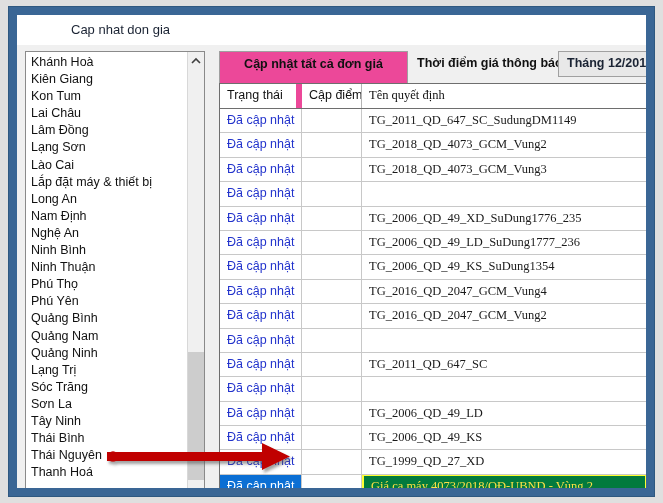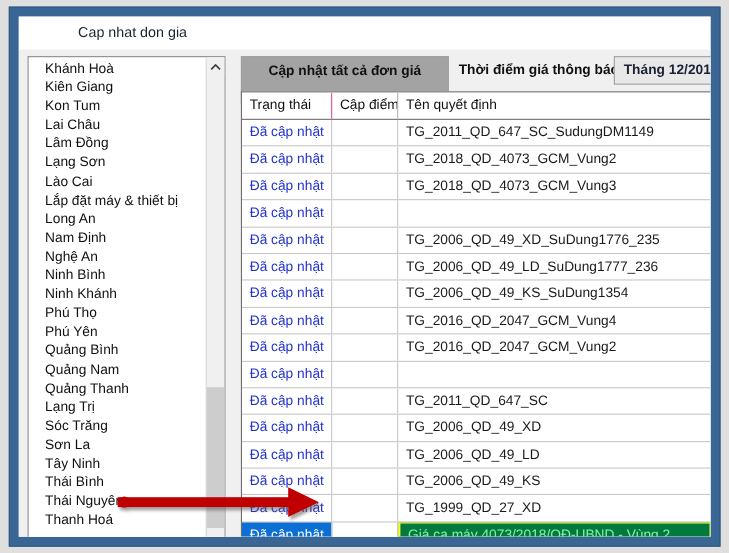--- a/index.html
+++ b/index.html
@@ -80,21 +80,21 @@
   #province-list {
     position: absolute;
     left: 0; top: 0;
     right: 17px; bottom: 0;
     padding: 2px 0 0 0;
     overflow: hidden;
   }
   .list-item {
     height: 17.1px;
     line-height: 17.1px;
-    padding-left: 15px;
+    padding-left: 5px;
     font-size: 12.5px;
     color: #111111;
     white-space: nowrap;
     overflow: hidden;
   }
 
   
   #listbox-scrollbar {
     position: absolute;
     right: 0; top: 0;
@@ -137,21 +137,21 @@
   #toolbar {
     position: absolute;
     left: 0; top: 6px;
     height: 26px;
     right: 0;
   }
   #update-all-button {
     position: absolute;
     left: 6px; top: 0;
     width: 189px; height: 44px;
-    background: #a3a3a3;
+    background: #ec4899;
     border: 1px solid #a0a0a0;
     box-sizing: border-box;
     font-family: "Liberation Sans", sans-serif;
     font-size: 12.5px;
     font-weight: bold;
     color: #111111;
     text-align: center;
     line-height: 24px;
     cursor: pointer;
     white-space: nowrap;
@@ -212,35 +212,35 @@
   .tcell {
     box-sizing: border-box;
     font-size: 12.5px;
     line-height: 22px;
     white-space: nowrap;
     overflow: hidden;
     padding-left: 7px;
   }
   .c-status { width: 82px; border-right: 1px solid #c8c8c8; color: #2233cc; }
   .c-update { width: 60px; border-right: 1px solid #c8c8c8; }
-  .c-name   { flex: 1 1 auto; color: #1a1a1a; }
+  .c-name   { flex: 1 1 auto; color: #1a1a1a; font-family: Liberation Serif, serif; }
 
   .trow.header .tcell { color: #111111; border-right-color: #b4b4b4; }
-  .trow.header .c-status { border-right: 1px solid #ec4899; }
+  .trow.header .c-status { border-right: 6px solid #ec4899; }
   .trow.header .c-update { border-right: 1px solid #b4b4b4; }
 
   
   .trow .c-status.selected {
     background: #0b6fd4;
     color: #ffffff;
   }
   
   .c-name.hl-green {
     background: #027a3d;
-    color: #86efac;
+    color: #fde047;
     border: 1px solid #ffff33;
     border-left: 2px solid #ffff33;
     line-height: 20px;
   }
 
   
   #annotation-arrow {
     position: absolute;
     left: 0; top: 0;
     width: 663px; height: 503px;
@@ -268,26 +268,26 @@
               <div class="list-item">Kon Tum</div>
               <div class="list-item">Lai Châu</div>
               <div class="list-item">Lâm Đồng</div>
               <div class="list-item">Lạng Sơn</div>
               <div class="list-item">Lào Cai</div>
               <div class="list-item">Lắp đặt máy &amp; thiết bị</div>
               <div class="list-item">Long An</div>
               <div class="list-item">Nam Định</div>
               <div class="list-item">Nghệ An</div>
               <div class="list-item">Ninh Bình</div>
-              <div class="list-item">Ninh Khánh</div>
+              <div class="list-item">Ninh Thuận</div>
               <div class="list-item">Phú Thọ</div>
               <div class="list-item">Phú Yên</div>
               <div class="list-item">Quảng Bình</div>
               <div class="list-item">Quảng Nam</div>
-              <div class="list-item">Quảng Thanh</div>
+              <div class="list-item">Quảng Ninh</div>
               <div class="list-item">Lạng Trị</div>
               <div class="list-item">Sóc Trăng</div>
               <div class="list-item">Sơn La</div>
               <div class="list-item">Tây Ninh</div>
               <div class="list-item">Thái Bình</div>
               <div class="list-item">Thái Nguyên</div>
               <div class="list-item">Thanh Hoá</div>
             </div>
 
           <div id="listbox-scrollbar">
@@ -369,21 +369,20 @@
                   <div class="tcell c-update"></div>
                 </div>
                 <div class="trow">
                   <div class="tcell c-status">Đã cập nhật</div>
                   <div class="tcell c-update"></div>
                   <div class="tcell c-name">TG_2011_QD_647_SC</div>
                 </div>
                 <div class="trow">
                   <div class="tcell c-status">Đã cập nhật</div>
                   <div class="tcell c-update"></div>
-                  <div class="tcell c-name">TG_2006_QD_49_XD</div>
                 </div>
                 <div class="trow">
                   <div class="tcell c-status">Đã cập nhật</div>
                   <div class="tcell c-update"></div>
                   <div class="tcell c-name">TG_2006_QD_49_LD</div>
                 </div>
                 <div class="trow">
                   <div class="tcell c-status">Đã cập nhật</div>
                   <div class="tcell c-update"></div>
                   <div class="tcell c-name">TG_2006_QD_49_KS</div>

